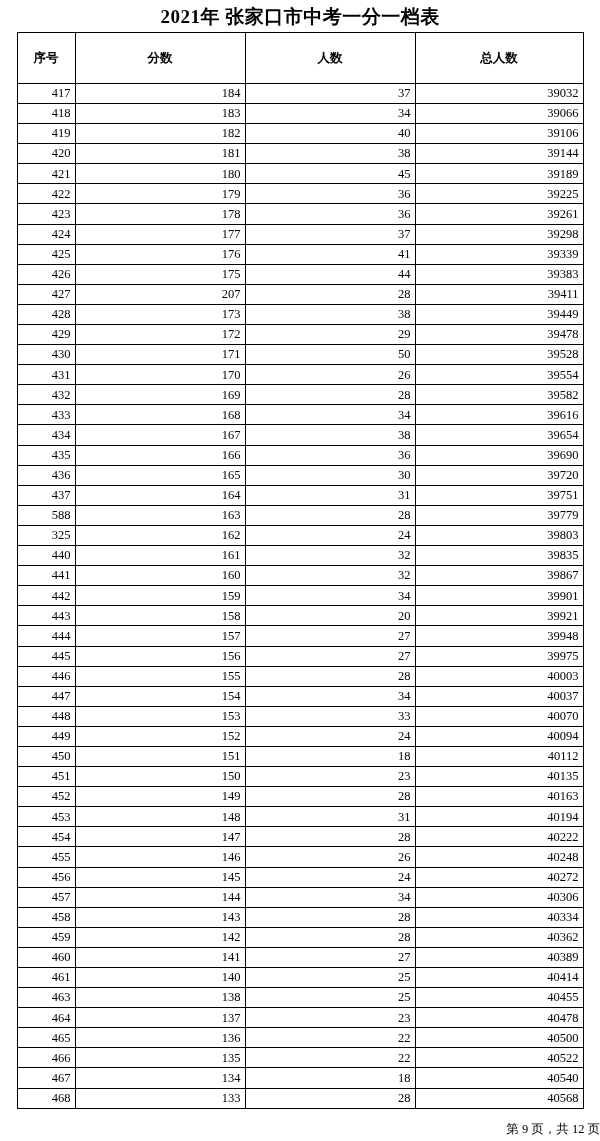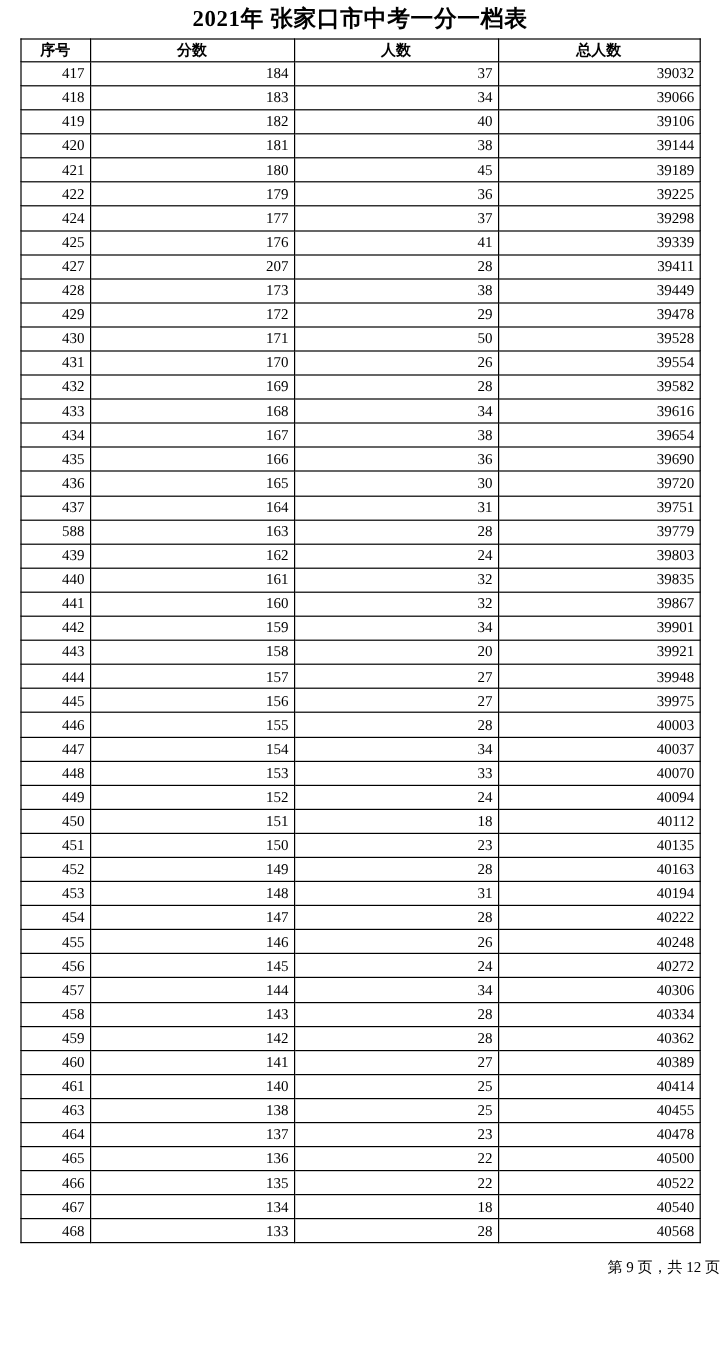--- a/index.html
+++ b/index.html
@@ -43,21 +43,21 @@
     font-size: 12.5px;
     line-height: 1;
     height: 19.1px;
     padding: 0 4px 0 0;
     font-family: "Liberation Serif", "DejaVu Serif", serif;
   }
   table.grid th {
     text-align: center;
     font-weight: bold;
     font-size: 12.5px;
-    padding: 0;
+    padding: 16px;
     height: 18px;
   }
   table.grid td {
     text-align: right;
     font-weight: normal;
   }
   td.c-seq { text-align: center; padding-right: 0; }
   col.w-seq { width: 58px; }
   col.w-score { width: 170px; }
   col.w-count { width: 170px; }
@@ -122,32 +122,44 @@
           <td>45</td>
           <td>39189</td>
         </tr>
         <tr>
           <td class="c-seq">422</td>
           <td>179</td>
           <td>36</td>
           <td>39225</td>
         </tr>
         <tr>
+          <td class="c-seq">423</td>
+          <td>178</td>
+          <td>36</td>
+          <td>39261</td>
+        </tr>
+        <tr>
           <td class="c-seq">424</td>
           <td>177</td>
           <td>37</td>
           <td>39298</td>
         </tr>
         <tr>
           <td class="c-seq">425</td>
           <td>176</td>
           <td>41</td>
           <td>39339</td>
         </tr>
         <tr>
+          <td class="c-seq">426</td>
+          <td>175</td>
+          <td>44</td>
+          <td>39383</td>
+        </tr>
+        <tr>
           <td class="c-seq">427</td>
           <td>207</td>
           <td>28</td>
           <td>39411</td>
         </tr>
         <tr>
           <td class="c-seq">428</td>
           <td>173</td>
           <td>38</td>
           <td>39449</td>
@@ -206,21 +218,21 @@
           <td>31</td>
           <td>39751</td>
         </tr>
         <tr>
           <td class="c-seq">588</td>
           <td>163</td>
           <td>28</td>
           <td>39779</td>
         </tr>
         <tr>
-          <td class="c-seq">439</td>
+          <td class="c-seq">325</td>
           <td>162</td>
           <td>24</td>
           <td>39803</td>
         </tr>
         <tr>
           <td class="c-seq">440</td>
           <td>161</td>
           <td>32</td>
           <td>39835</td>
         </tr>

